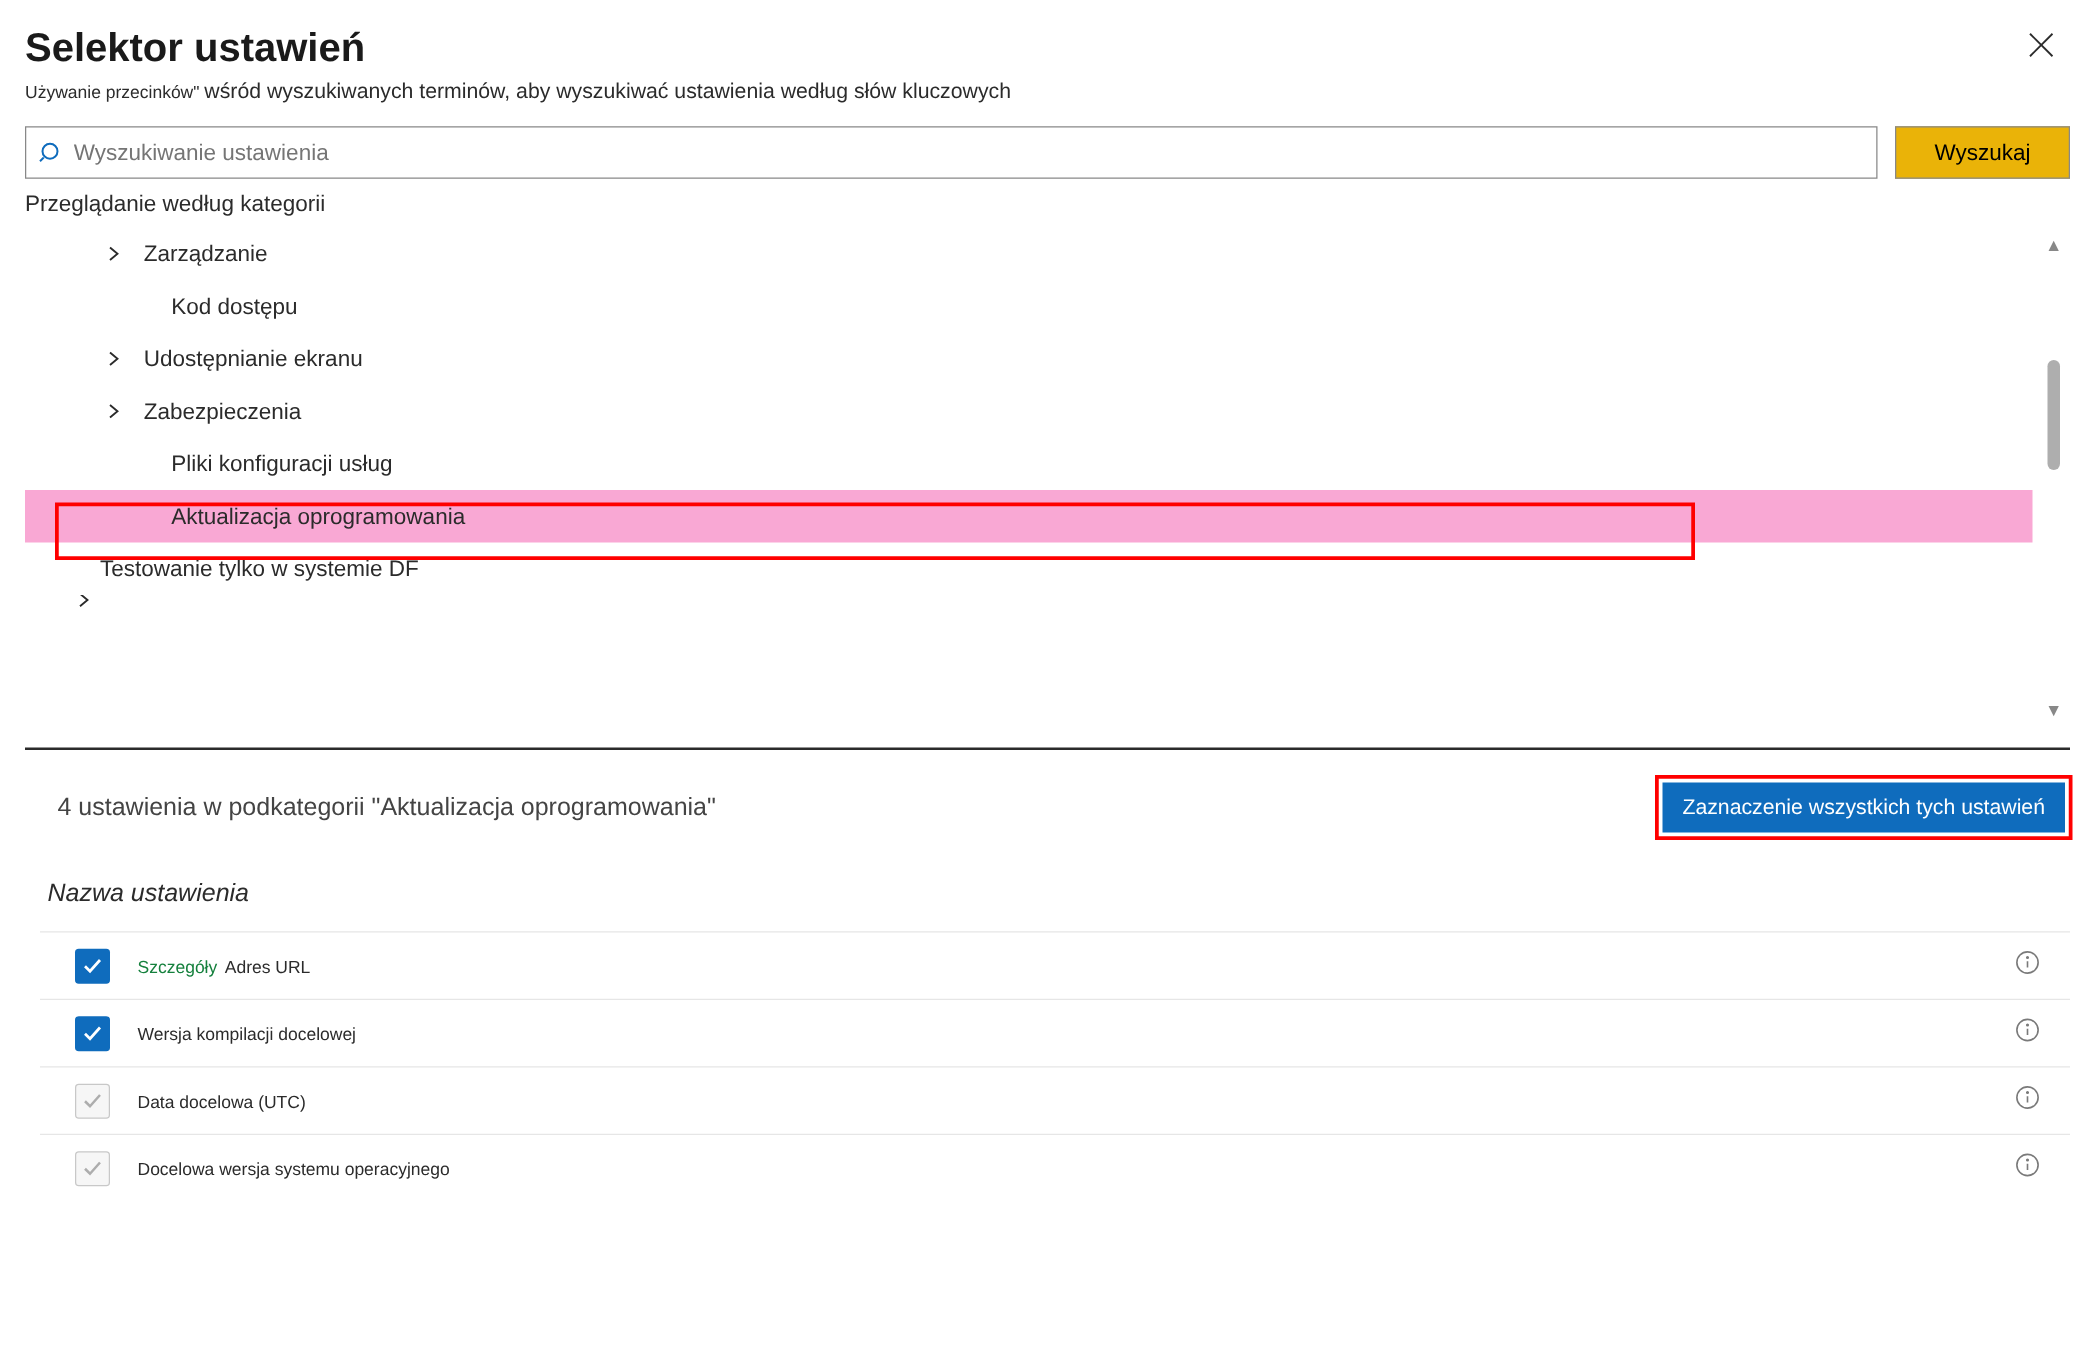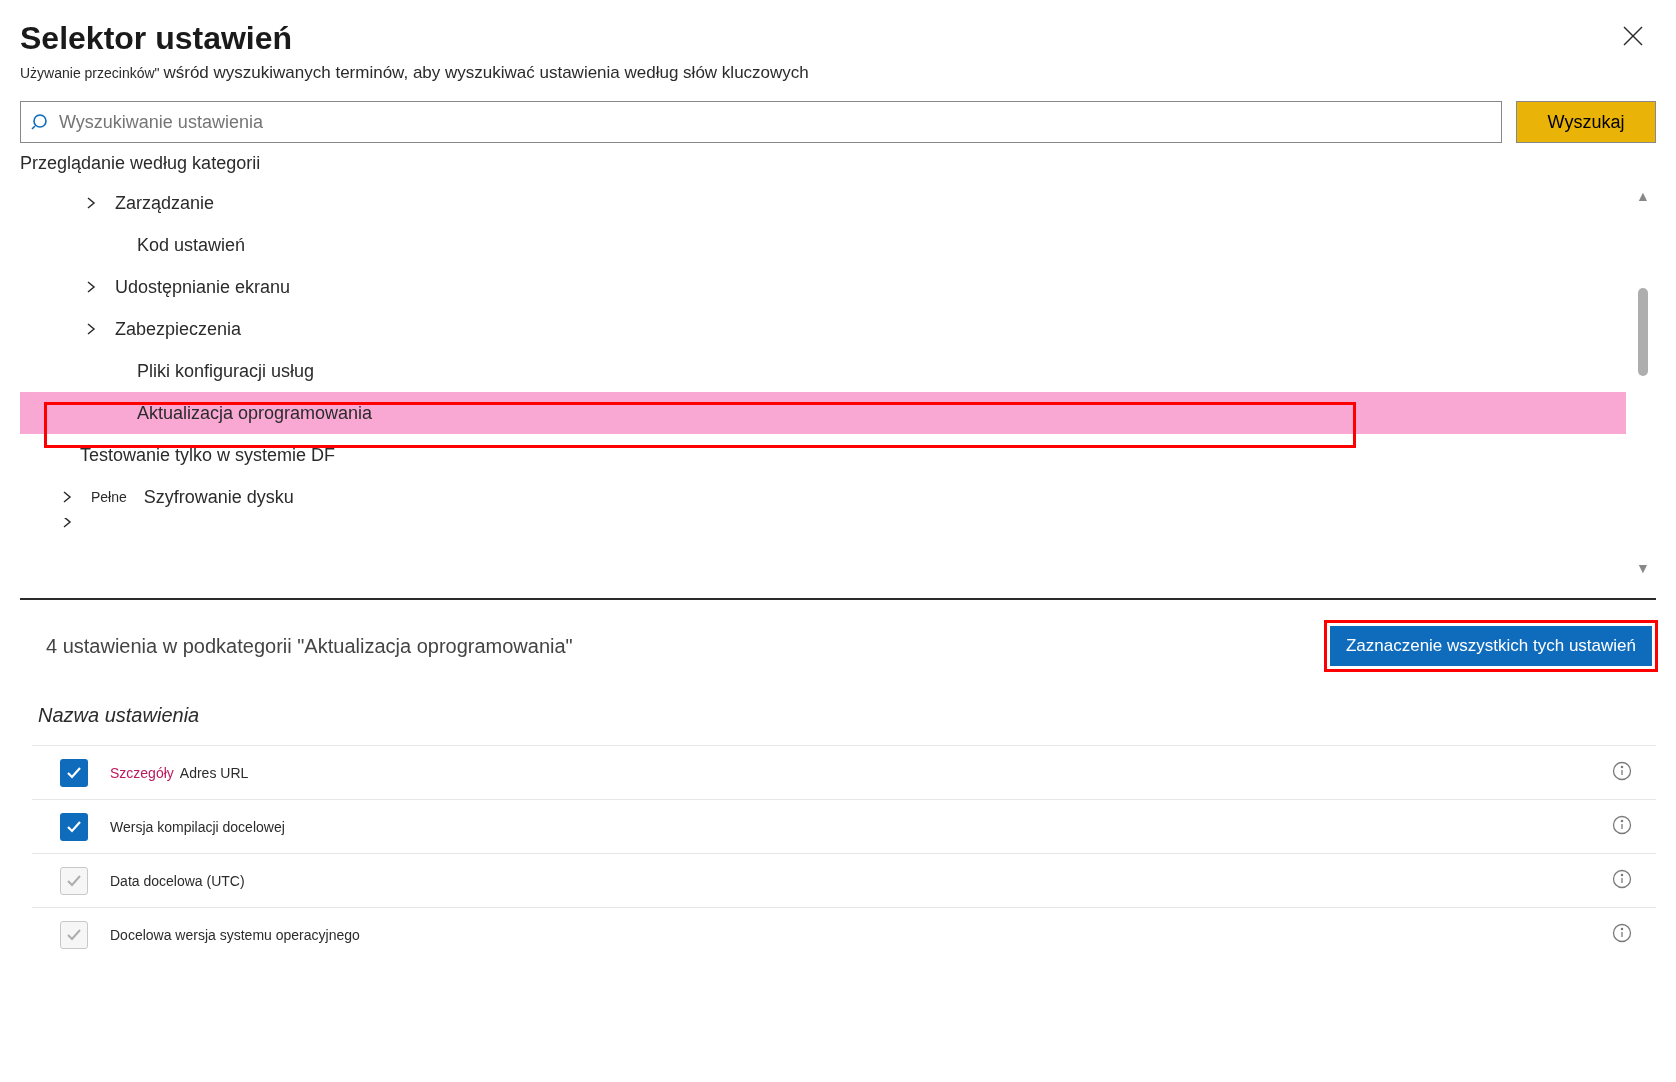--- a/index.html
+++ b/index.html
@@ -202,21 +202,21 @@
       background: #0f6cbd;
     }
     .checkbox.checked svg { stroke: #fff; }
     .checkbox.unchecked {
       background: #f6f6f6;
       border: 1px solid #c8c8c8;
     }
     .checkbox.unchecked svg { stroke: #adadad; }
     .row-details {
       font-size: 14px;
-      color: #be185d;
+      color: #15803d;
       margin-right: 6px;
     }
     .row-label {
       font-size: 14px;
       flex: 1;
     }
     .info-icon {
       color: #7a7a7a;
     }
     .partial-item {
@@ -266,21 +266,21 @@
       <span class="chevron">
         <svg width="12" height="12" viewBox="0 0 12 12" fill="none" stroke="#2b2b2b" stroke-width="1.5">
             <polyline points="3,1 9,6 3,11"></polyline>
           </svg>
       </span>
       <span>Zarządzanie</span>
     </div>
 
     <div class="tree-item level-2 no-chevron">
       <span class="chevron"></span>
-      <span>Kod ustawień</span>
+      <span>Kod dostępu</span>
     </div>
 
     <div class="tree-item level-1">
       <span class="chevron">
         <svg width="12" height="12" viewBox="0 0 12 12" fill="none" stroke="#2b2b2b" stroke-width="1.5">
             <polyline points="3,1 9,6 3,11"></polyline>
           </svg>
       </span>
       <span>Udostępnianie ekranu</span>
     </div>
@@ -301,29 +301,20 @@
 
     <div class="tree-item level-2 no-chevron selected">
       <span class="chevron"></span>
       <span>Aktualizacja oprogramowania</span>
     </div>
 
     <div class="tree-item level-1 no-chevron" style="padding-left:60px;">
       <span>Testowanie tylko w systemie DF</span>
     </div>
 
-    <div class="tree-item" style="padding-left:36px;">
-      <span class="chevron">
-        <svg width="12" height="12" viewBox="0 0 12 12" fill="none" stroke="#2b2b2b" stroke-width="1.5">
-            <polyline points="3,1 9,6 3,11"></polyline>
-          </svg>
-      </span>
-      <span style="font-size:14px; margin-right:4px;">Pełne</span>
-      <span>Szyfrowanie dysku</span>
-    </div>
 
     <div class="partial-item">
       <span class="chevron" style="transform:translateY(-2px);">
         <svg width="12" height="12" viewBox="0 0 12 12" fill="none" stroke="#2b2b2b" stroke-width="1.5">
             <polyline points="3,1 9,6 3,11"></polyline>
           </svg>
       </span>
     </div>
 
   </div>

